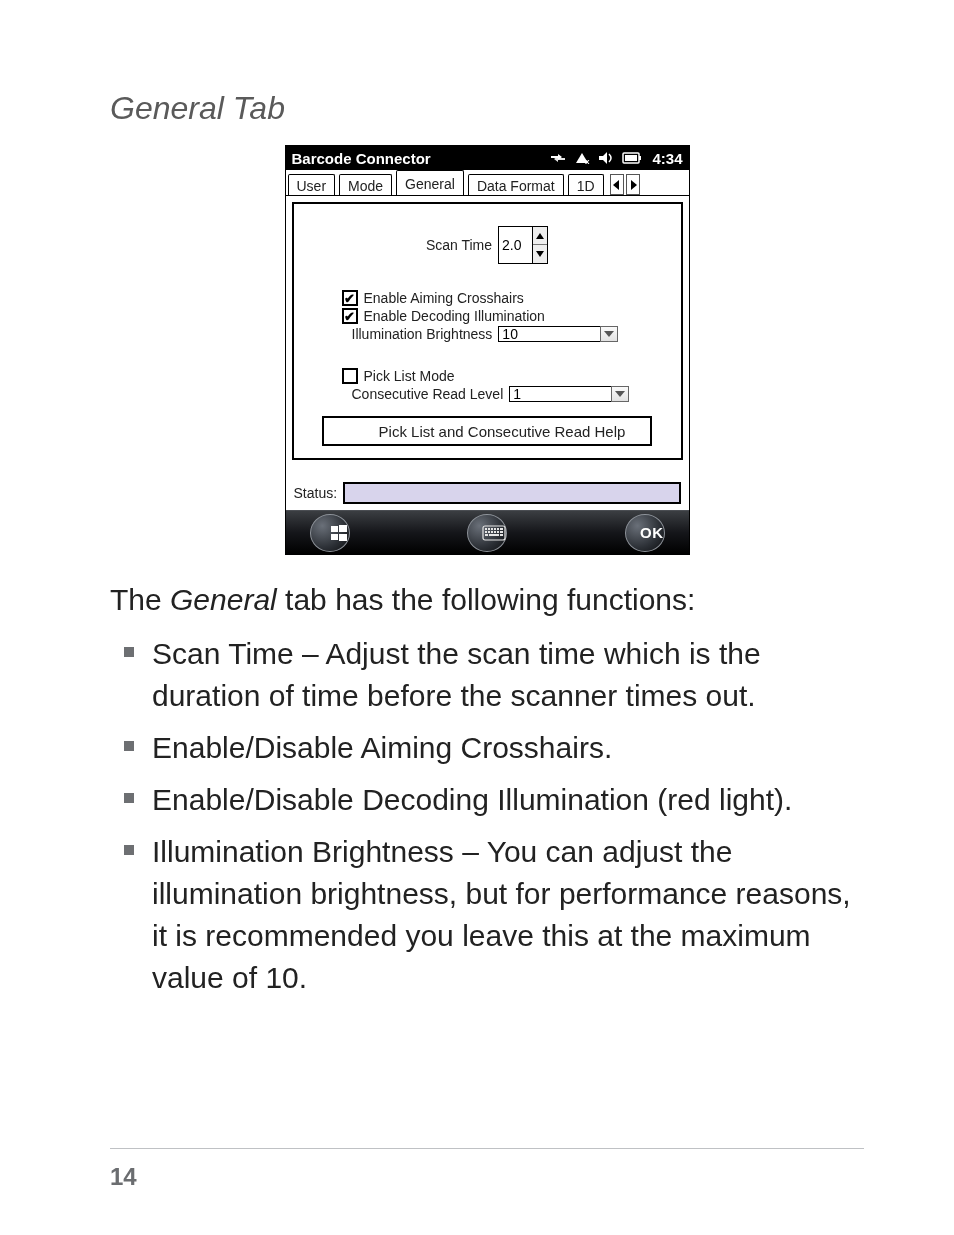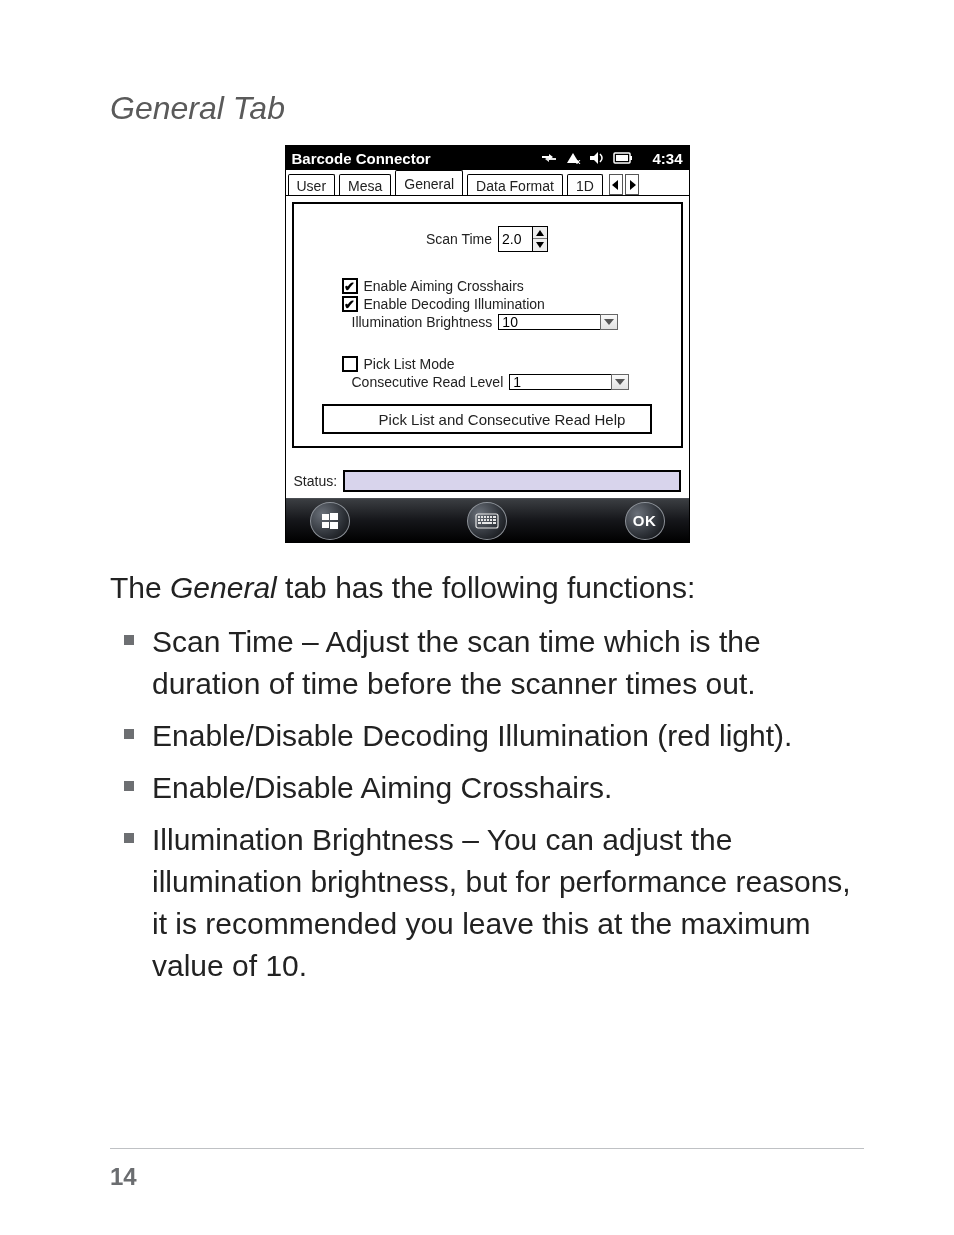--- a/index.html
+++ b/index.html
@@ -37,21 +37,21 @@
 
   .titlebar {
     display: flex;
     align-items: center;
     height: 24px;
     background: #000;
     color: #fff;
     font-weight: bold;
     font-size: 15px;
     padding: 0 6px;
-    gap: 15px;
+    gap: 6px;
   }
   .titlebar .title-text { flex: 0 0 auto; padding-right: 20px; }
   .titlebar .spacer { flex: 1 1 auto; }
   .titlebar .status-icons { display: flex; gap: 8px; align-items: center; }
   .sicon svg { display: block; }
   .titlebar .clock { font-weight: bold; font-size: 15px; padding-left: 4px;}
 
   .tabstrip {
     display: flex;
     align-items: stretch;
@@ -95,21 +95,21 @@
     background: #fff;
   }
 
   .row { display: flex; align-items: center; gap: 6px; margin: 2px 0; font-size: 14px;}
   .row.center { justify-content: center; }
   .row .lbl { white-space: nowrap; }
   .row.indent2 { padding-left: 38px; }
   .row.indent3 { padding-left: 48px; }
 
   .spinner {
-    display: flex; align-items: stretch; height: 26px; border-radius: 11px;
+    display: flex; align-items: stretch; height: 38px; border-radius: 11px;
   }
   .spinner input {
     width: 34px; font-size: 14px; padding: 2px 3px;
     border: 1px solid #000; border-right: none;
     font-family: inherit;
   }
   .spinner .btns {
     display: flex; flex-direction: column;
     width: 16px;
     border: 1px solid #000;
@@ -178,21 +178,21 @@
     background: linear-gradient(#3b3e42, #15161a 50%, #000);
     display:flex; align-items:center; justify-content:space-between;
     padding: 0 24px;
     border-top: 1px solid #4a4d52;
   }
   .softbtn {
     width: 40px; height: 38px;
     border-radius: 50%;
     background: radial-gradient(circle at 30% 30%, #6a7079, #2c3036 60%, #0b0c0e);
     border: 1px solid #8d9299;
-    display:flex; align-items:center; justify-content:center;
+    display:flex; align-items:center; justify-content:flex-end;
     color:#fff; font-weight:bold; font-size:14px;
   }
   .softbtn .ok-text{ font-size:15px; letter-spacing:0.5px;}
   .softbtn svg { display:block; }
 
   .gap { height: 22px; }
 
   
   .body-text {
     font-family: "Century Gothic", "Avant Garde", "Segoe UI", Arial, sans-serif;
@@ -275,21 +275,21 @@
               <rect x="17" y="4" width="2" height="4" fill="#fff"></rect>
               <rect x="3" y="3" width="12" height="6" fill="#fff"></rect>
             </svg>
         </span>
       </span>
       <span class="clock">4:34</span>
     </div>
 
     <div class="tabstrip">
       <div class="tab">User</div>
-      <div class="tab">Mesa</div>
+      <div class="tab">Mode</div>
       <div class="tab active">General</div>
       <div class="tab">Data Format</div>
       <div class="tab">1D</div>
       <div class="scrollbtn">
         <svg width="8" height="10" viewBox="0 0 8 10">
             <polygon points="6,0 6,10 0,5" fill="#000"></polygon>
           </svg>
       </div>
       <div class="scrollbtn">
         <svg width="8" height="10" viewBox="0 0 8 10">
@@ -407,22 +407,22 @@
     </div>
 
   </div>
 
   <div class="body-text">
     <p class="intro">
       <span>The </span><span class="ital">General</span><span> tab has the following functions:</span>
     </p>
     <ul class="sq">
       <li>Scan Time – Adjust the scan time which is the duration of time before the scanner times out.</li>
+      <li>Enable/Disable Aiming Crosshairs.</li>
       <li>Enable/Disable Decoding Illumination (red light).</li>
-      <li>Enable/Disable Aiming Crosshairs.</li>
       <li>Illumination Brightness – You can adjust the illumination brightness, but for performance reasons, it is recommended you leave this at the maximum value of 10.</li>
     </ul>
   </div>
 
   <div class="footer">
     <span class="pnum">14</span>
   </div>
 
 </div>
 

